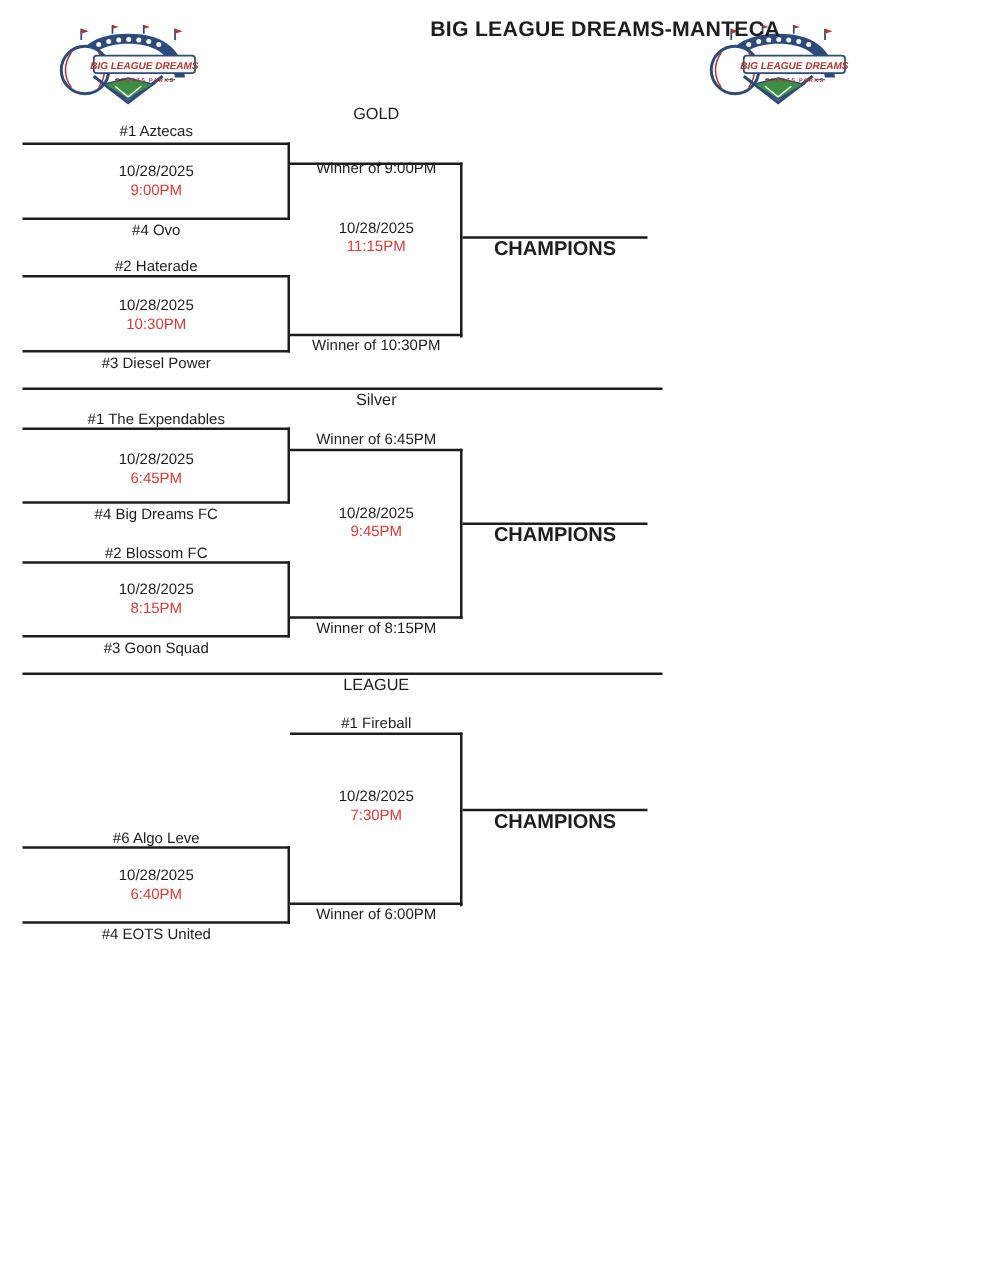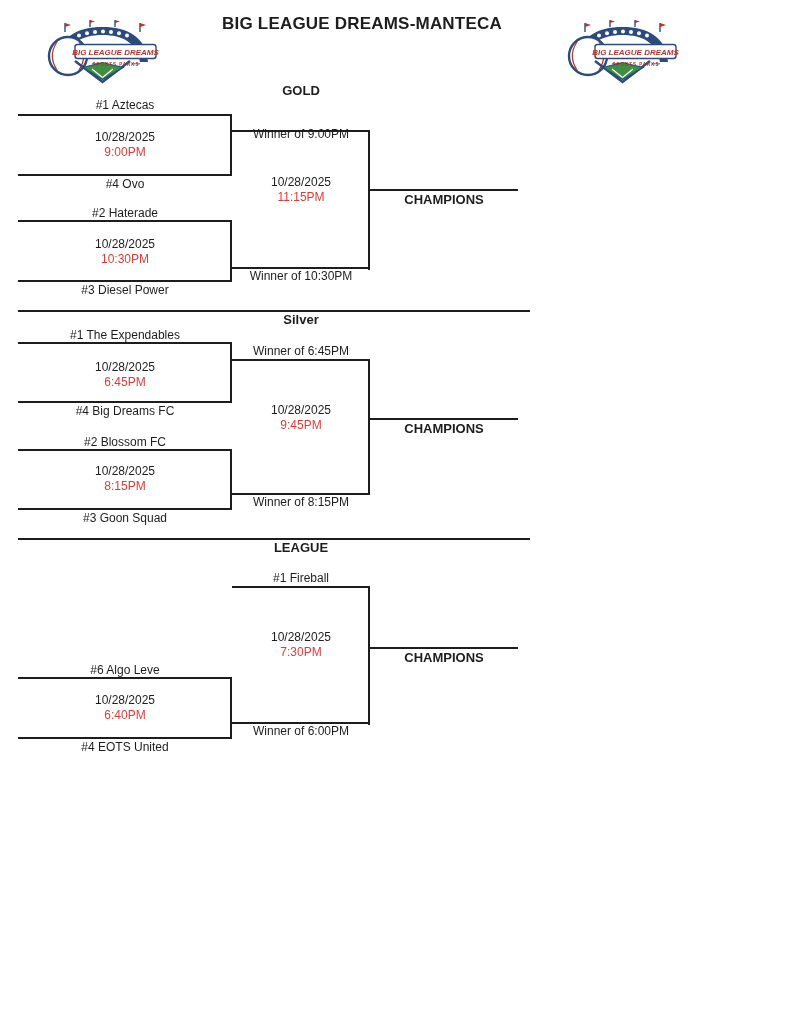--- a/index.html
+++ b/index.html
@@ -1,32 +1,32 @@
 <!DOCTYPE html>
 <html><head>
 <meta charset="utf-8">
 <style>
   html,body { margin:0; padding:0; background:#ffffff; }
   .page {
     position:relative; width:791px; height:1024px; background:#ffffff;
     font-family:"Liberation Sans", sans-serif; color:#1d1d1d; overflow:hidden;
   }
   
-  .header { position:absolute; left:100px; top:13px; width:524px; text-align:center; }
+  .header { position:absolute; left:100px; top:13px; width:524px; text-align:right; }
   .h1 { font-size:17px; font-weight:bold; line-height:22px; letter-spacing:0.2px; }
   .h2 { font-size:14px; line-height:19px; }
   .h3 { font-size:12px; line-height:17px; }
   .logo { position:absolute; width:115px; height:66px; }
   .logo-left  { left:45px;  top:18px; }
   .logo-right { left:565px; top:18px; }
   
   .t { position:absolute; font-size:12px; line-height:13px; text-align:center; color:#1d1d1d; white-space:nowrap; }
   .red { color:#e03a35; }
-  .sec { font-weight:bold; font-size:13px; }
-  .champ { font-weight:bold; font-size:13px; }
+  .sec { font-weight:normal; font-size:13px; }
+  .champ { font-weight:bold; font-size:16px; }
   
   .c1 { left:18px;  width:214px; }
   .c2 { left:232px; width:138px; }
   .c3 { left:370px; width:148px; }
   
   .hl { position:absolute; height:2px; background:#1d1d1d; }
   .vl { position:absolute; width:2px;  background:#1d1d1d; }
 </style>
 </head>
 <body>

